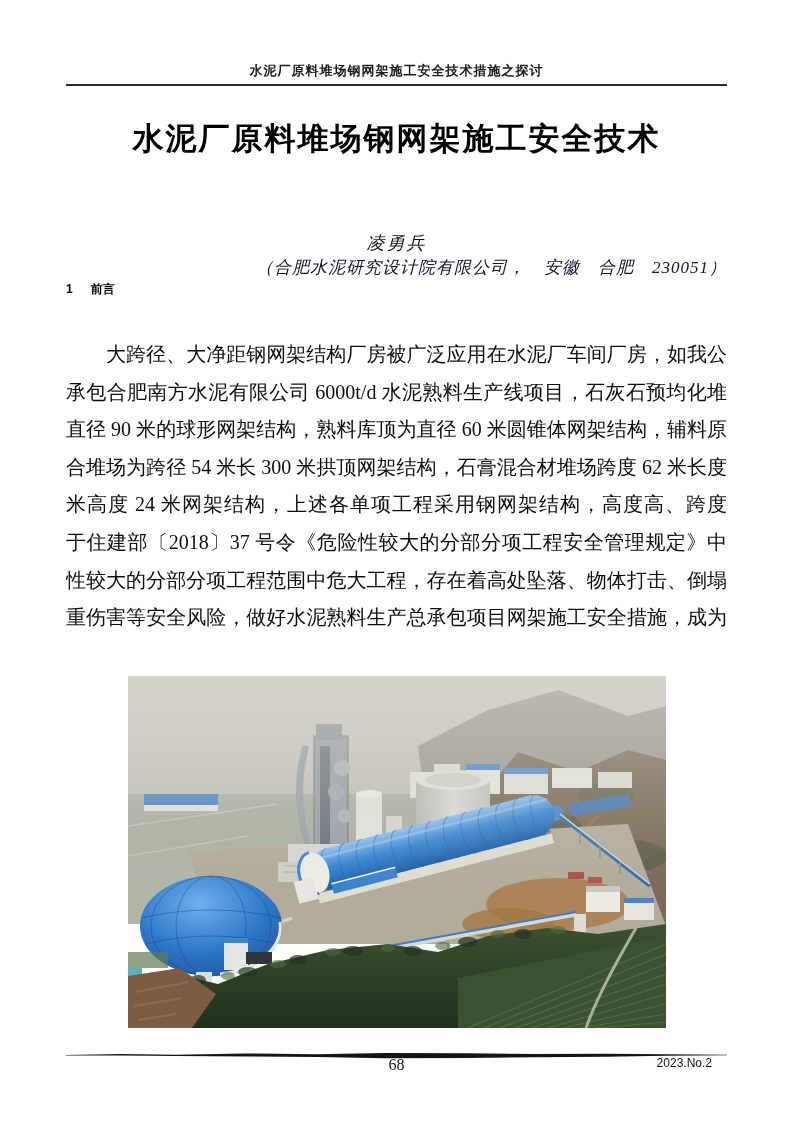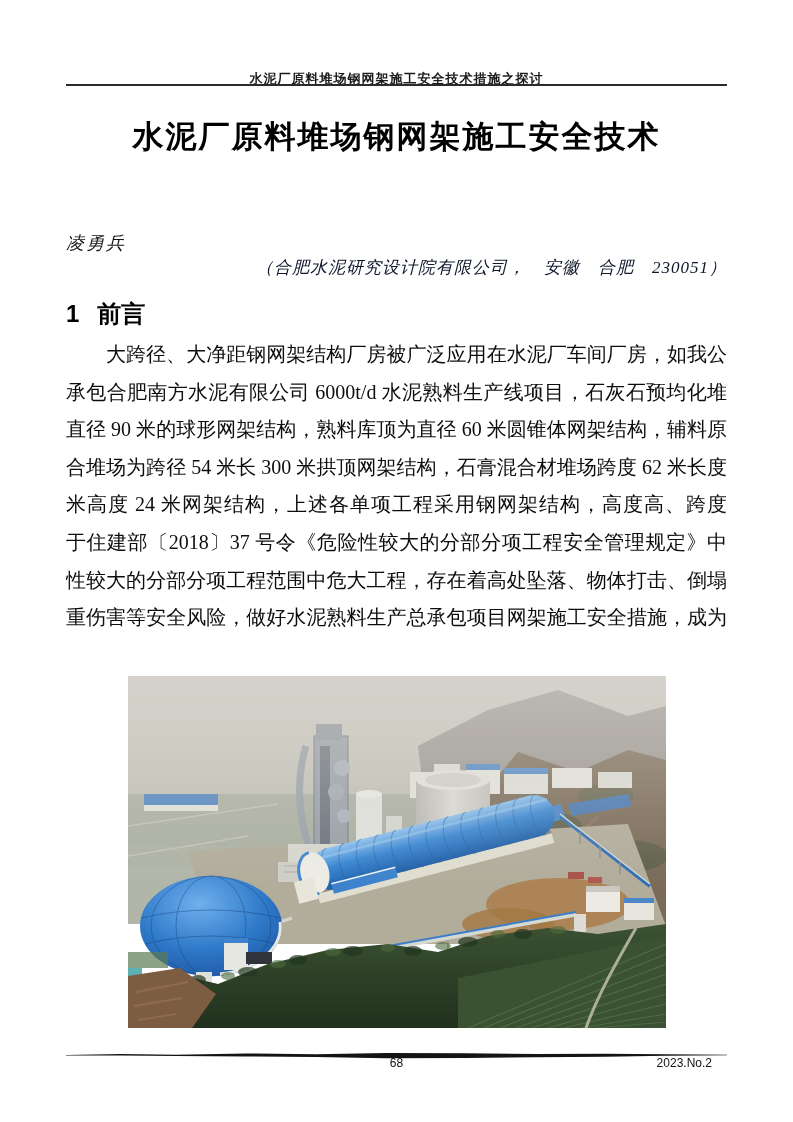--- a/index.html
+++ b/index.html
@@ -3,44 +3,44 @@
 <meta charset="utf-8">
 <style>
   html,body{margin:0;padding:0;background:#ffffff;}
   .page{
     position:relative;width:793px;height:1122px;background:#ffffff;
     font-family:"Liberation Serif","DejaVu Serif",serif;color:#111;overflow:hidden;
   }
   
   .running-title{
     position:absolute;left:66px;top:62px;width:661px;text-align:center;
-    font-size:13px;letter-spacing:1px;color:#1a1a1a;font-weight:bold;margin-top:8px;
+    font-size:13px;letter-spacing:1px;color:#1a1a1a;font-weight:bold;
   }
   .header-rule{
     position:absolute;left:66px;top:84px;width:661px;height:2px;background:#2b2b2b;
   }
   
   .doc-title{
     position:absolute;left:66px;top:116px;width:661px;text-align:center;
-    font-family:Liberation Mono, monospace;
+    font-family:Liberation Serif, serif;
     font-size:31px;font-weight:bold;line-height:46px;letter-spacing:2px;color:#000;
   }
   .author-line{
-    position:absolute;left:66px;top:231px;width:661px;text-align:left;
+    position:absolute;left:66px;top:231px;width:661px;text-align:center;
     font-size:18px;font-style:italic;letter-spacing:2px;color:#111;
   }
   .affil-line{
     position:absolute;left:66px;top:256px;width:661px;text-align:right;
     font-size:17px;font-style:italic;letter-spacing:1px;color:#0f172a;
   }
   
   .sec-head{
-    position:absolute;left:66px;top:298px;width:661px;
+    position:absolute;left:66px;top:281px;width:661px;
     font-family:"Liberation Sans","DejaVu Sans",sans-serif;
-    font-size:24px;font-weight:bold;color:#000;
+    font-size:12px;font-weight:bold;color:#000;
   }
   .sec-head .num{margin-right:18px;}
   
   .body-text{
     position:absolute;left:66px;top:336px;width:661px;
     font-size:20px;line-height:37.6px;color:#0d0d0d;
   }
   .bline{height:37.6px;overflow:hidden;text-align:justify;}
   .bline.fill{text-align-last:justify;}
   .bline.ind{text-indent:2em;}
@@ -49,21 +49,21 @@
   .photo-wrap{
     position:absolute;left:128px;top:676px;width:538px;height:352px;overflow:hidden;
   }
   .photo-wrap svg{display:block;}
   
   .footer-rule{
     position:absolute;left:66px;top:1046px;width:661px;height:9px;
   }
   .footer-page{
     position:absolute;left:66px;top:1056px;width:661px;text-align:center;
-    font-family:Liberation Sans, sans-serif;font-size:12px;color:#111;
+    font-family:Liberation Serif, serif;font-size:16px;color:#111;
   }
   .footer-issue{
     position:absolute;left:412px;top:1056px;width:300px;text-align:right;
     font-family:"Liberation Sans","DejaVu Sans",sans-serif;font-size:12px;color:#111;
   }
 </style>
 </head>
 <body>
 
 <div class="page">

